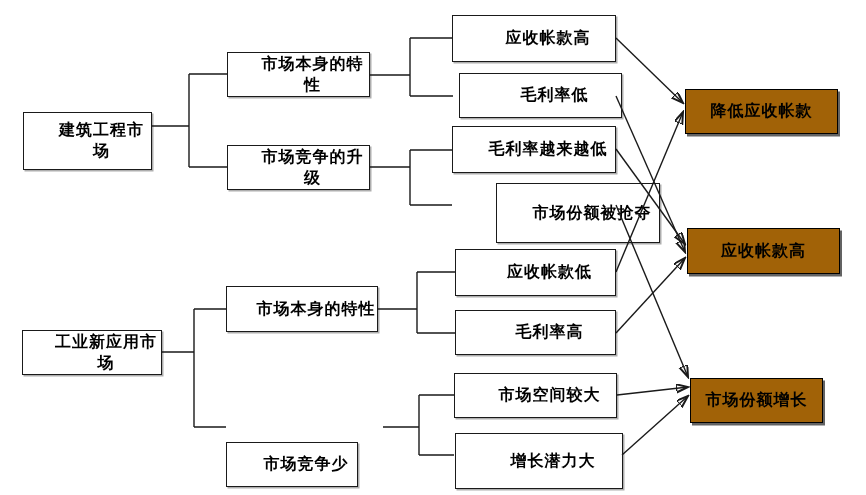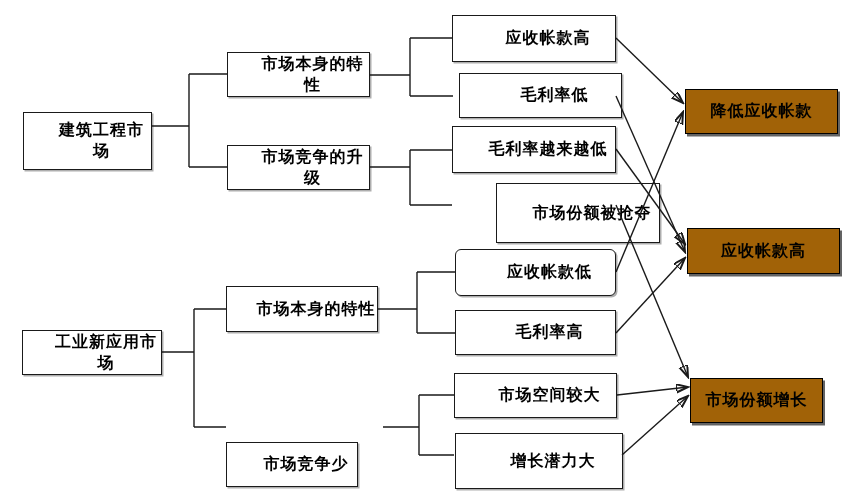--- a/index.html
+++ b/index.html
@@ -72,21 +72,21 @@
 
   <div class="node" style="left:227px;top:52px;width:143px;height:45px;">市场本身的特性</div>
   <div class="node" style="left:227px;top:145px;width:143px;height:45px;">市场竞争的升级</div>
   <div class="node" style="left:226px;top:286px;width:152px;height:46px;">市场本身的特性</div>
   <div class="node" style="left:226px;top:424px;width:132px;height:45px;margin-top:18px;">市场竞争少</div>
 
   <div class="node" style="left:452px;top:15px;width:164px;height:47px;">应收帐款高</div>
   <div class="node" style="left:459px;top:73px;width:163px;height:45px;">毛利率低</div>
   <div class="node" style="left:452px;top:126px;width:164px;height:47px;">毛利率越来越低</div>
   <div class="node" style="left:451px;top:183px;width:164px;height:60px;margin-left:45px;">市场份额被抢夺</div>
-  <div class="node" style="left:455px;top:249px;width:161px;height:47px;border-radius:6px;">应收帐款低</div>
+  <div class="node" style="left:455px;top:249px;width:161px;height:47px;">应收帐款低</div>
   <div class="node" style="left:455px;top:310px;width:161px;height:45px;">毛利率高</div>
   <div class="node" style="left:454px;top:373px;width:163px;height:45px;">市场空间较大</div>
   <div class="node" style="left:455px;top:433px;width:168px;height:56px;">增长潜力大</div>
 
   <div class="goal" style="left:685px;top:89px;width:153px;height:45px;">降低应收帐款</div>
   <div class="goal" style="left:687px;top:228px;width:153px;height:46px;">应收帐款高</div>
   <div class="goal" style="left:690px;top:378px;width:133px;height:45px;">市场份额增长</div>
 
 </div>
 

